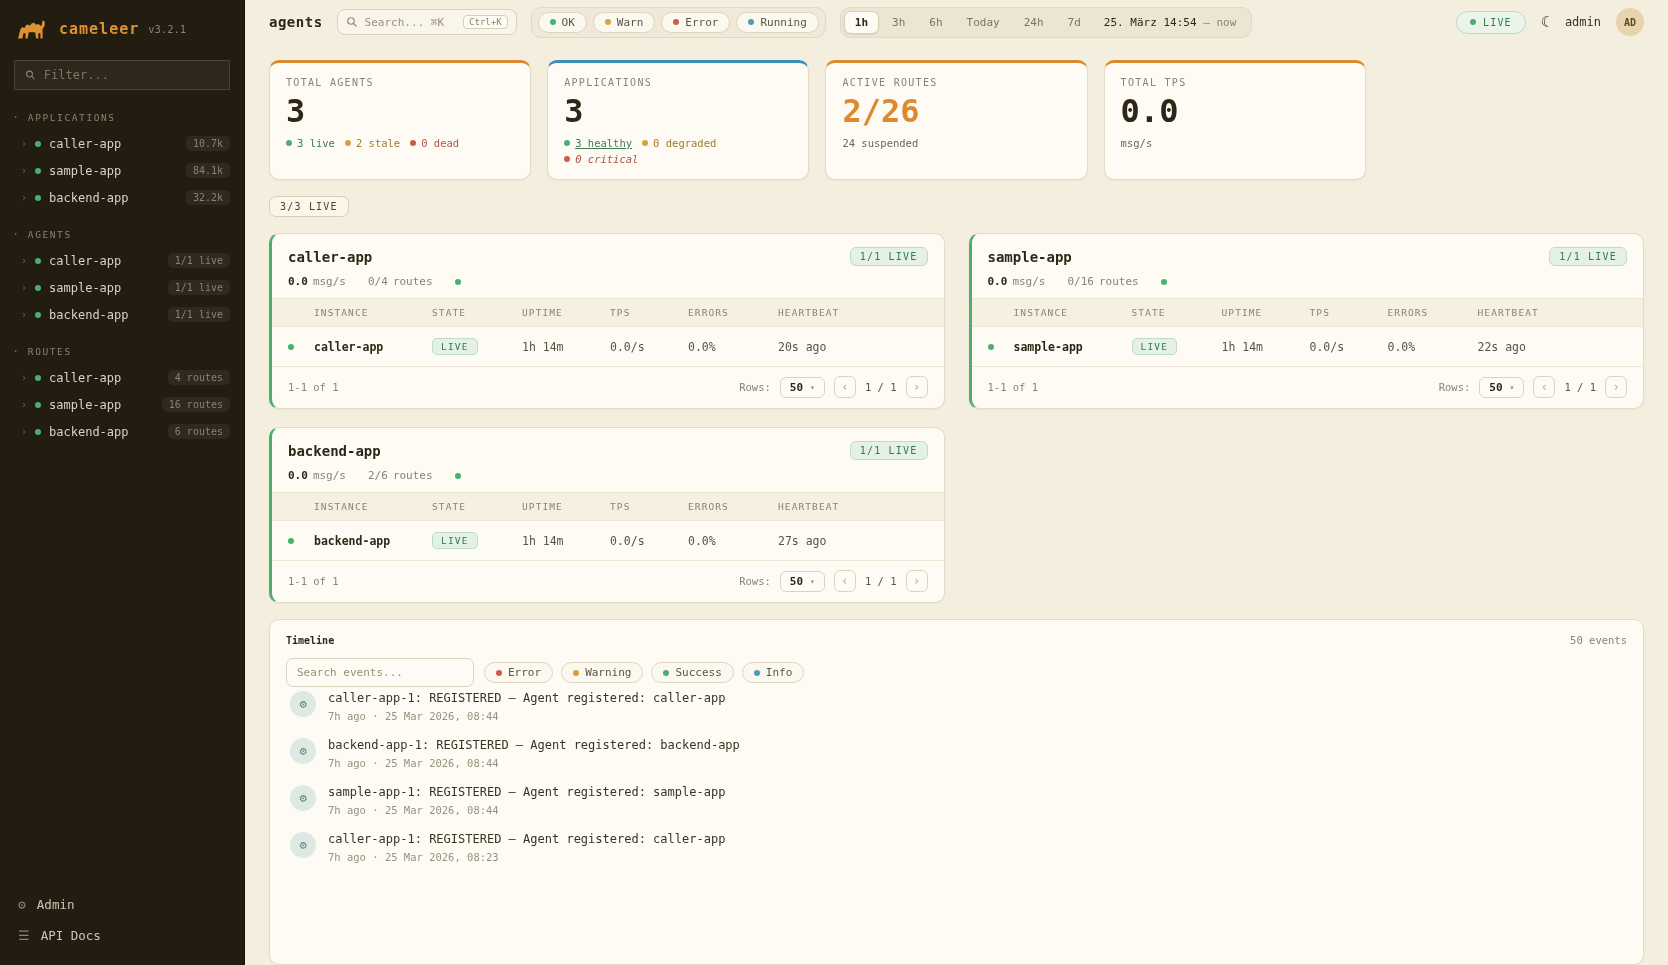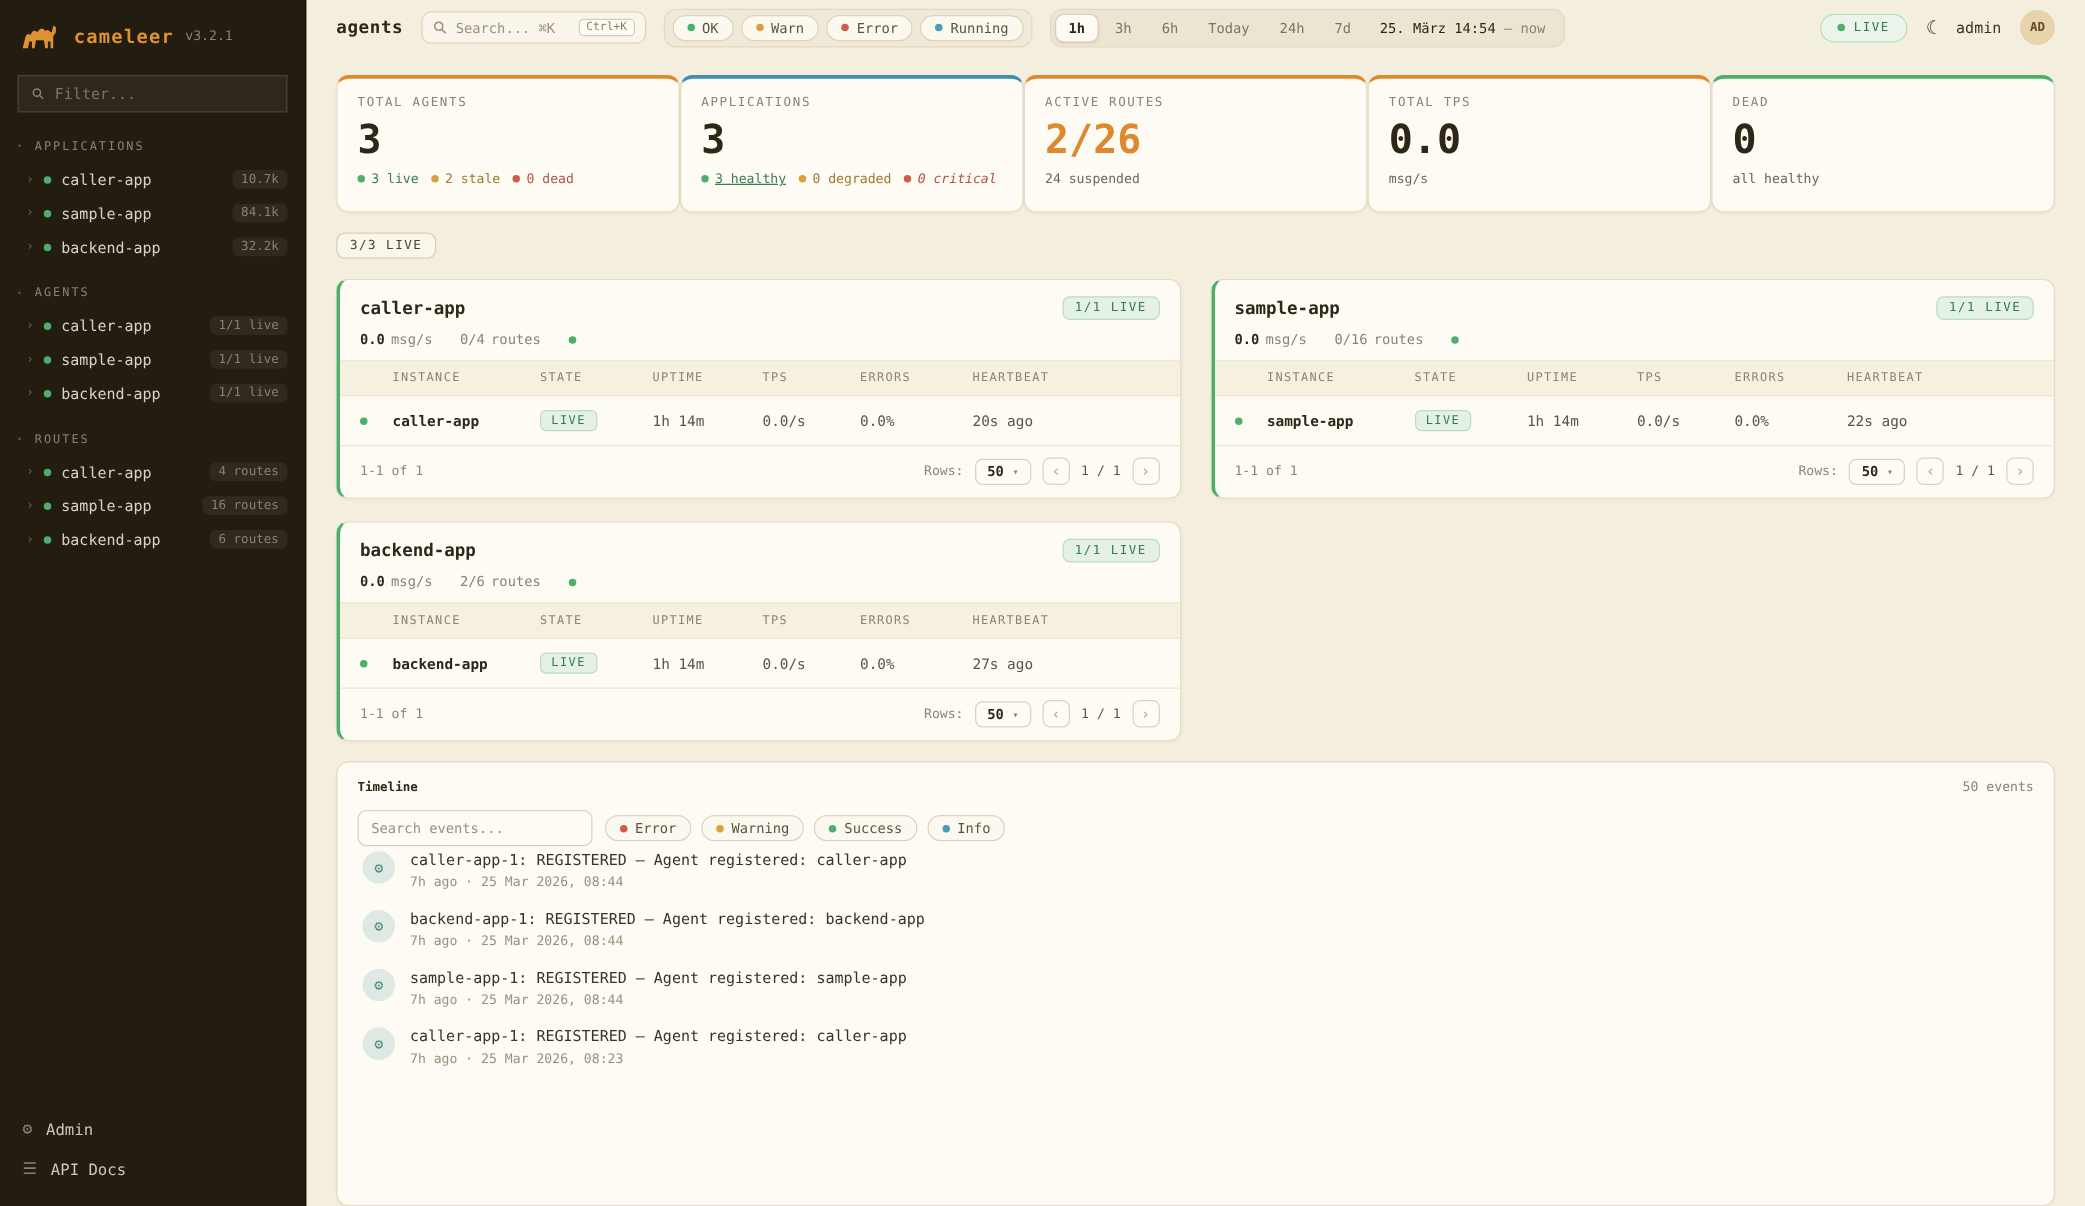--- a/index.html
+++ b/index.html
@@ -44,21 +44,21 @@
   .date-sep,.date-now{color:#8c8372}
   .header-right{margin-left:auto;display:flex;align-items:center;gap:15px}
   .live-pill-top{display:flex;align-items:center;gap:7px;font-size:10px;color:#2f7d4a;border:1px solid #b9dcc2;background:#eaf4ea;border-radius:999px;padding:5px 13px;letter-spacing:1.2px}
   .moon{font-size:15px;color:#3a3322;cursor:pointer}
   .username{font-size:12px;color:#3a3322}
   .avatar{width:28px;height:28px;border-radius:50%;background:#e7d3ac;color:#5c4a23;display:flex;align-items:center;justify-content:center;font-size:10px;font-weight:bold;cursor:pointer}
 
   .content{flex:1;overflow:hidden;padding:16px 24px 0;display:flex;flex-direction:column;gap:16px;min-height:0}
 
   
-  .stats{display:grid;grid-template-columns:repeat(5,1fr);}
+  .stats{display:grid;grid-template-columns:repeat(5,1fr);gap:16px}
   .stat-card{background:#fdfbf4;border:1px solid #e4dbc5;border-top:3px solid var(--acc,#dd8a2e);border-radius:10px;padding:14px 16px;min-height:110px;box-shadow:0 1px 2px rgba(60,50,20,.05)}
   .stat-label{font-size:10px;letter-spacing:1.3px;color:#8c8372}
   .stat-value{font-size:32px;font-weight:bold;margin:7px 0 10px;color:#2e2717;line-height:1}
   .stat-sub{display:flex;flex-wrap:wrap;gap:4px 10px;font-size:10.5px;color:#6f6757}
   .sub-item{display:flex;align-items:center;gap:5px}
 
   .live-badge-row{display:flex}
   .summary-pill{font-size:10px;letter-spacing:1.2px;color:#4a4334;border:1px solid #d8cfb8;background:#faf6ea;border-radius:7px;padding:4px 10px}
 
   
@@ -329,29 +329,20 @@
   <div class="stat-card" style="--acc: #dd8a2e;">
     <div class="stat-label">TOTAL TPS</div>
     <div class="stat-value">0.0</div>
     <div class="stat-sub">
             <span class="sub-item">
               <span style="color: rgb(111, 103, 87);">msg/s</span>
             </span>
           </div>
   </div>
 
-  <div class="stat-card" style="--acc: #4caf6e;">
-    <div class="stat-label">DEAD</div>
-    <div class="stat-value">0</div>
-    <div class="stat-sub">
-            <span class="sub-item">
-              <span style="color: rgb(111, 103, 87);">all healthy</span>
-            </span>
-          </div>
-  </div>
 </div>
 
     <div class="live-badge-row">
       <span class="summary-pill">3/3 LIVE</span>
     </div>
 
     <div class="apps-grid" id="apps-grid">
   <section class="app-card">
     <div class="app-head">
       <span class="app-name">caller-app</span>

